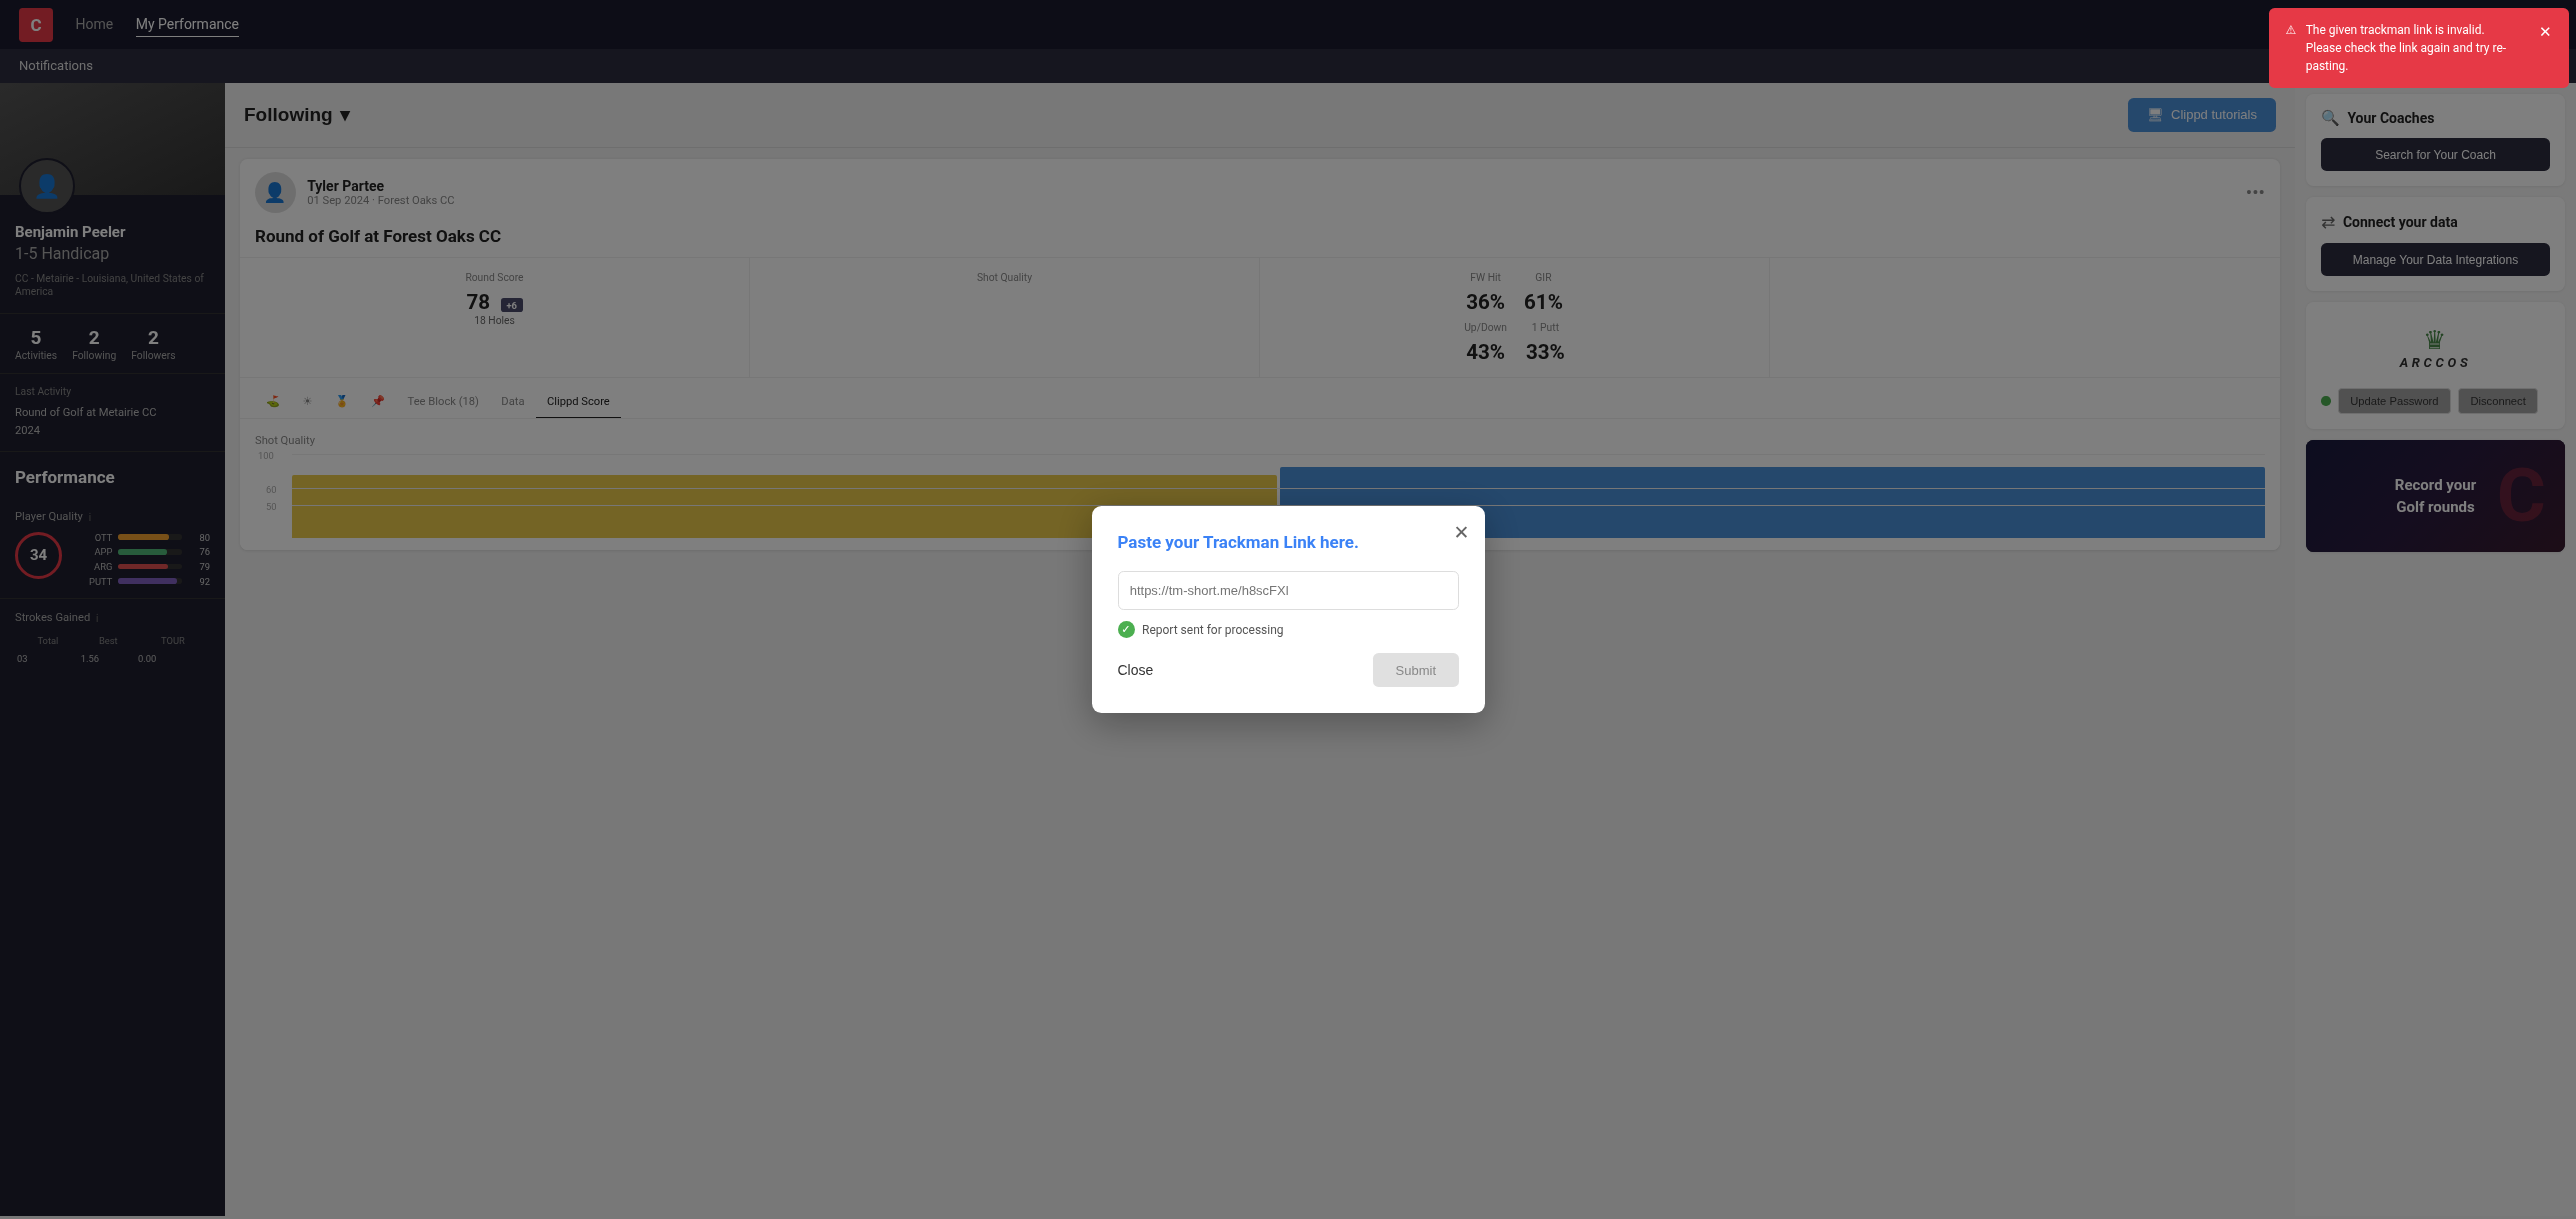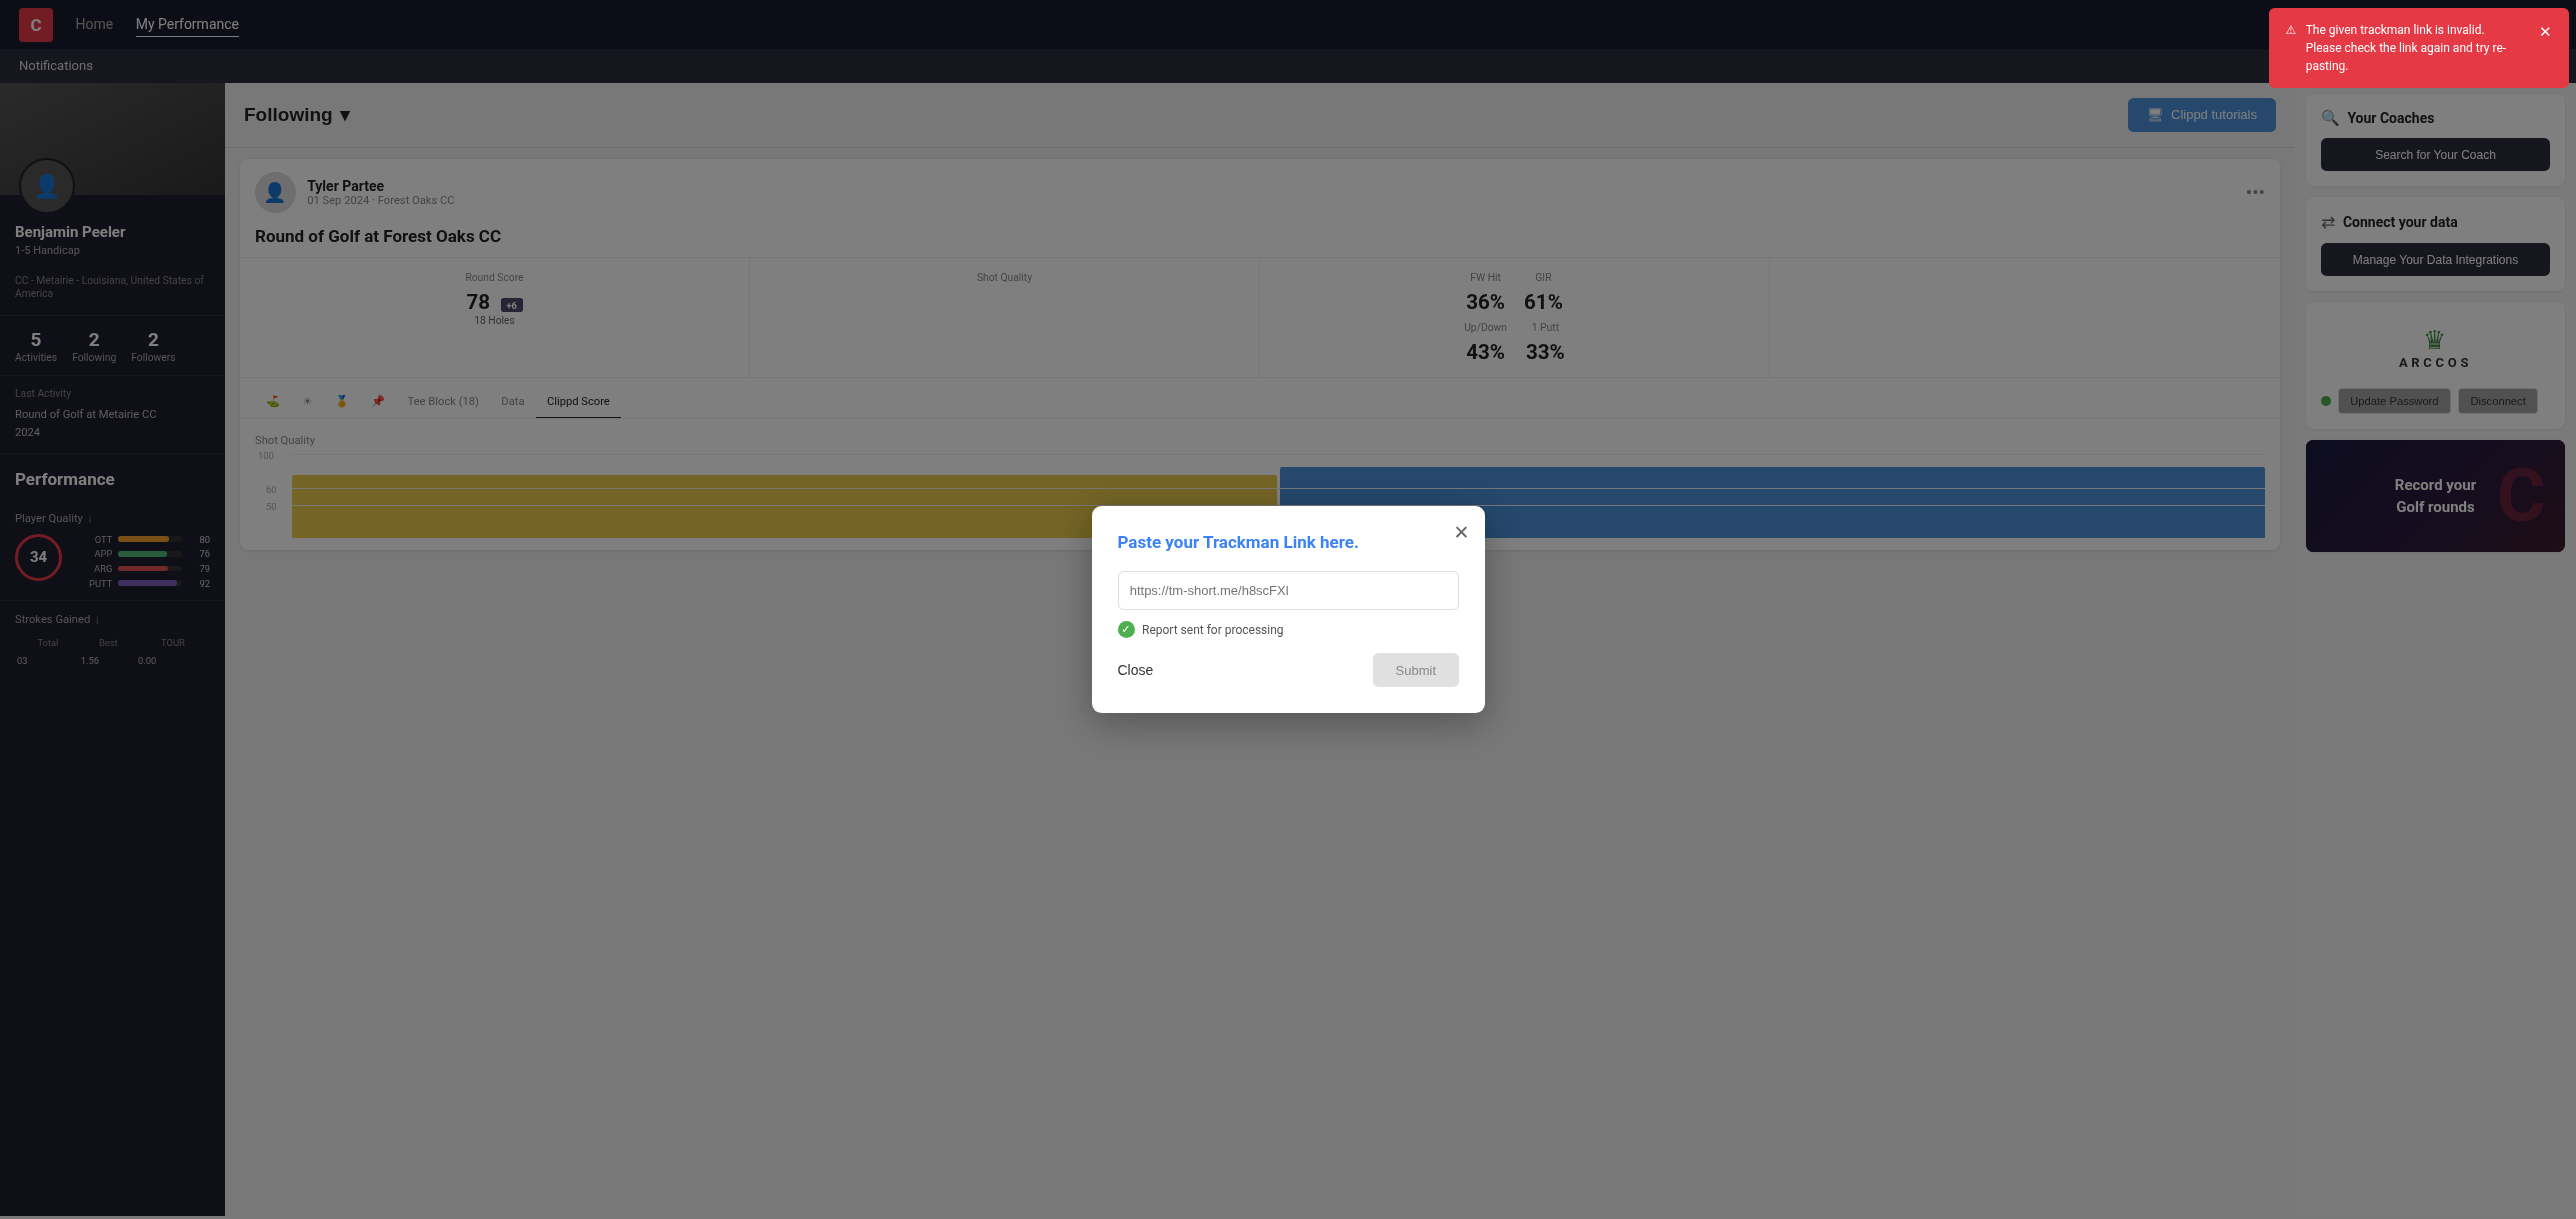--- a/index.html
+++ b/index.html
@@ -66,21 +66,21 @@
     }
     .profile-avatar {
       width: 56px; height: 56px; border-radius: 50%;
       background: #555; border: 2.8px solid #1e1e2e;
       display: flex; align-items: center; justify-content: center;
       position: absolute; bottom: -19px; left: 19px;
       color: #aaa; font-size: 22.5px;
     }
     .profile-info { padding: 28px 15px 15px; }
     .profile-name { font-size: 15px; font-weight: bold; margin-bottom: 3.7px; }
-    .profile-handicap { font-size: 11px; color: #aaa; margin-bottom: 17px; }
+    .profile-handicap { font-size: 16px; color: #aaa; margin-bottom: 9px; }
     .profile-location { font-size: 10.3px; color: #888; }
     .profile-stats {
       display: flex; gap: 15px; padding: 11.2px 15px; border-top: 0.9px solid #333;
     }
     .stat-item { text-align: center; }
     .stat-number { font-size: 19px; font-weight: bold; color: white; }
     .stat-label { font-size: 10.3px; color: #aaa; }
     .sidebar-section { padding: 11.2px 15px; border-top: 0.9px solid #333; }
     .sidebar-section-title { font-size: 10.3px; color: #888; margin-bottom: 5.6px; }
     .sidebar-activity { font-size: 11.2px; color: #bbb; line-height: 1.6; }
@@ -493,21 +493,21 @@
       <div class="card-header">
         <span class="connect-icon">⇄</span>
         <span class="card-title">Connect your data</span>
       </div>
       <button class="dark-btn">Manage Your Data Integrations</button>
     </div>
 
     <div class="arccos-card">
       <div class="arccos-logo">
         <div style="color:#4a8a4a;font-size:26px;">♛</div>
-        <div style="font-size:13px;letter-spacing:3.7px;color:#333;font-weight:bold;">ARCCOS</div>
+        <div style="font-size:13px;letter-spacing:3.7px;color:#333;font-weight:bold;font-style:italic;">ARCCOS</div>
       </div>
       <div class="arccos-actions">
         <div class="connected-dot"></div>
         <button class="outline-btn">Update Password</button>
         <button class="outline-btn">Disconnect</button>
       </div>
     </div>
 
     <div class="capture-card">
       <div class="capture-bg">

